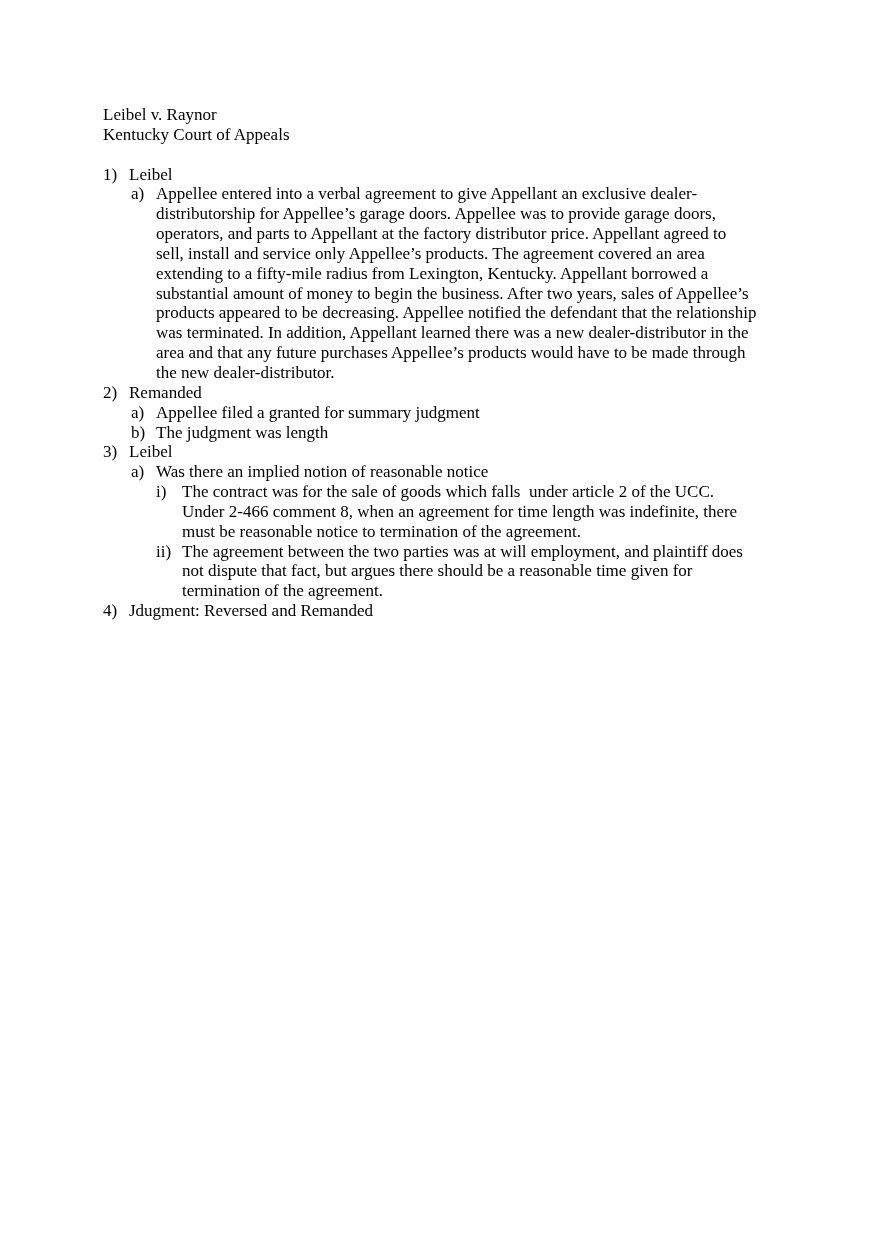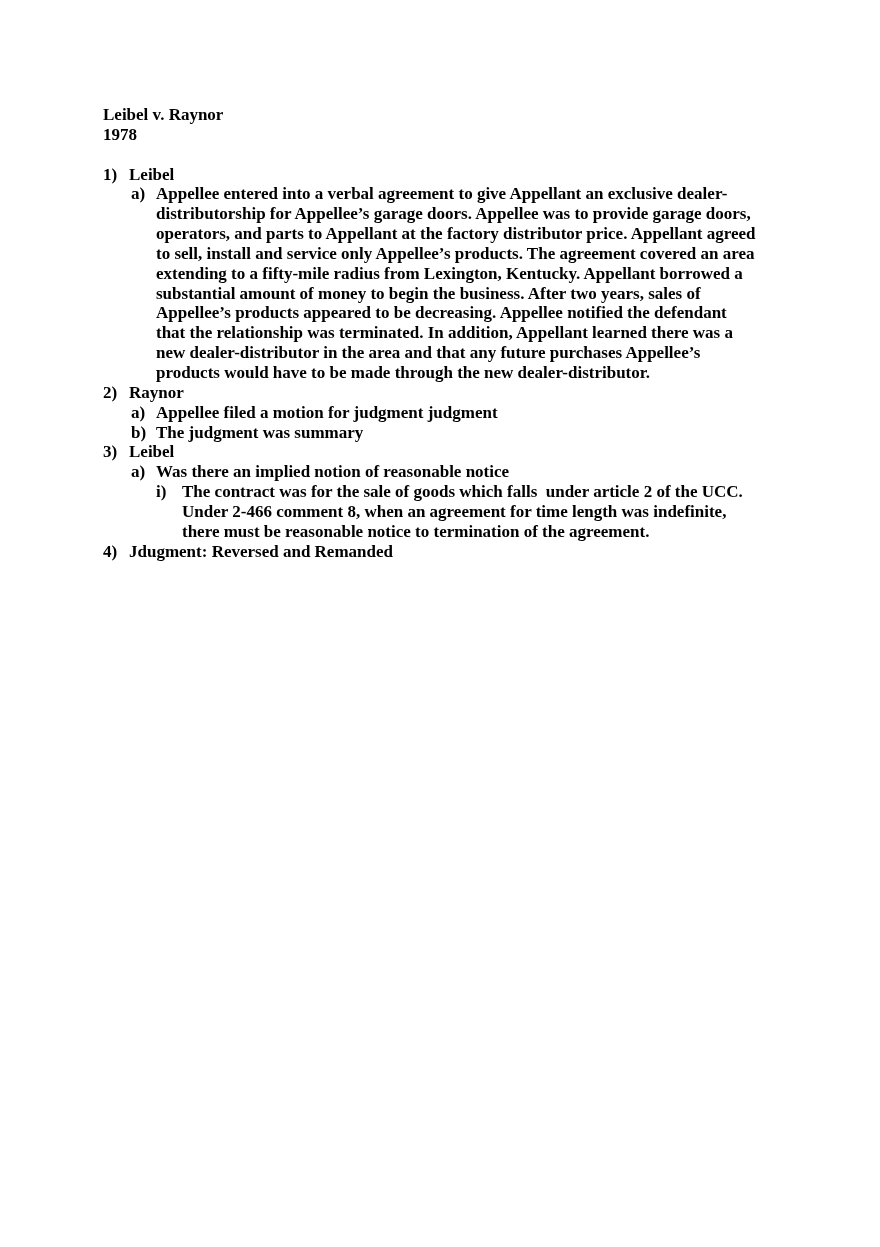--- a/index.html
+++ b/index.html
@@ -15,21 +15,20 @@
   .page {
     box-sizing: border-box;
     width: 864px;
     height: 1247px;
     background: #ffffff;
     color: #000000;
     padding: 105px 106px 0 103px;
     font-family: "Liberation Serif", "DejaVu Serif", serif;
     font-size: 17px;
     line-height: 19.85px;
-    font-weight: bold;
   }
   .header-block {
     margin-bottom: 19.85px; 
   }
   .header-line {
     white-space: pre-wrap;
   }
   .row {
     display: flex;
     align-items: flex-start;
@@ -51,59 +50,63 @@
     white-space: pre-wrap;
   }
 </style>
 </head>
 <body>
 
 <div class="page">
 
   <div class="header-block">
     <div class="header-line">Leibel v. Raynor</div>
-    <div class="header-line">1978</div>
+    <div class="header-line">Kentucky Court of Appeals</div>
   </div>
 
   <div class="outline">
 
     <div class="row l1">
       <span class="marker">1)</span>
       <span class="item-text">Leibel</span>
     </div>
     <div class="row l2">
       <span class="marker">a)</span>
       <span class="item-text">Appellee entered into a verbal agreement to give Appellant an exclusive dealer-distributorship for Appellee’s garage doors. Appellee was to provide garage doors, operators, and parts to Appellant at the factory distributor price. Appellant agreed to sell, install and service only Appellee’s products. The agreement covered an area extending to a fifty-mile radius from Lexington, Kentucky. Appellant borrowed a substantial amount of money to begin the business. After two years, sales of Appellee’s products appeared to be decreasing. Appellee notified the defendant that the relationship was terminated. In addition, Appellant learned there was a new dealer-distributor in the area and that any future purchases Appellee’s products would have to be made through the new dealer-distributor.</span>
     </div>
 
     <div class="row l1">
       <span class="marker">2)</span>
-      <span class="item-text">Raynor</span>
+      <span class="item-text">Remanded</span>
     </div>
     <div class="row l2">
       <span class="marker">a)</span>
-      <span class="item-text">Appellee filed a motion for judgment judgment</span>
+      <span class="item-text">Appellee filed a granted for summary judgment</span>
     </div>
     <div class="row l2">
       <span class="marker">b)</span>
-      <span class="item-text">The judgment was summary</span>
+      <span class="item-text">The judgment was length</span>
     </div>
 
     <div class="row l1">
       <span class="marker">3)</span>
       <span class="item-text">Leibel</span>
     </div>
     <div class="row l2">
       <span class="marker">a)</span>
       <span class="item-text">Was there an implied notion of reasonable notice</span>
     </div>
     <div class="row l3">
       <span class="marker">i)</span>
       <span class="item-text">The contract was for the sale of goods which falls  under article 2 of the UCC. Under 2-466 comment 8, when an agreement for time length was indefinite, there must be reasonable notice to termination of the agreement.</span>
     </div>
+    <div class="row l3">
+      <span class="marker">ii)</span>
+      <span class="item-text">The agreement between the two parties was at will employment, and plaintiff does not dispute that fact, but argues there should be a reasonable time given for termination of the agreement.</span>
+    </div>
 
     <div class="row l1">
       <span class="marker">4)</span>
       <span class="item-text">Jdugment: Reversed and Remanded</span>
     </div>
 
   </div>
 </div>
 
 </body></html>

